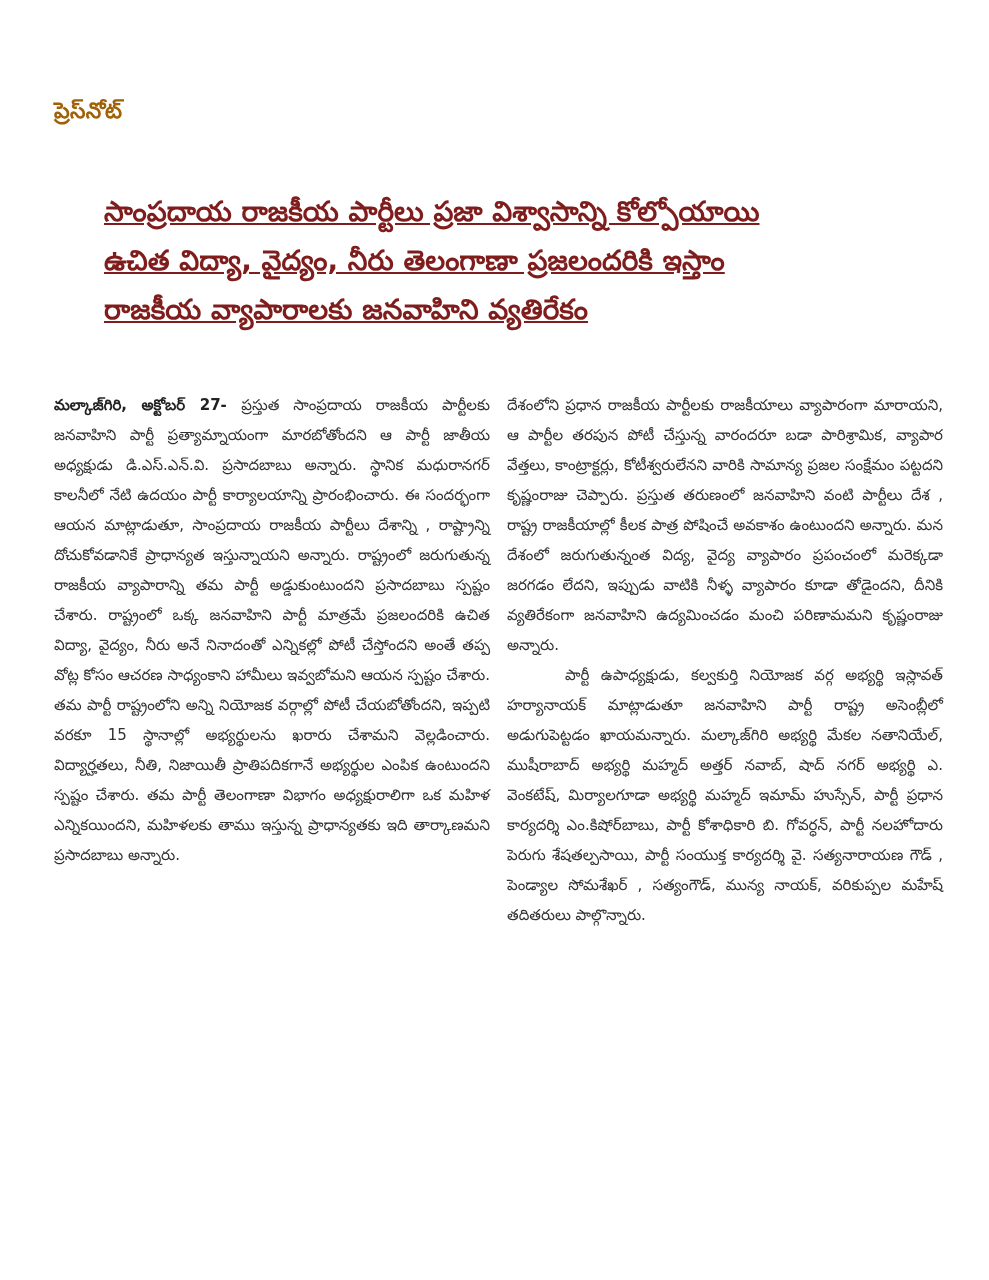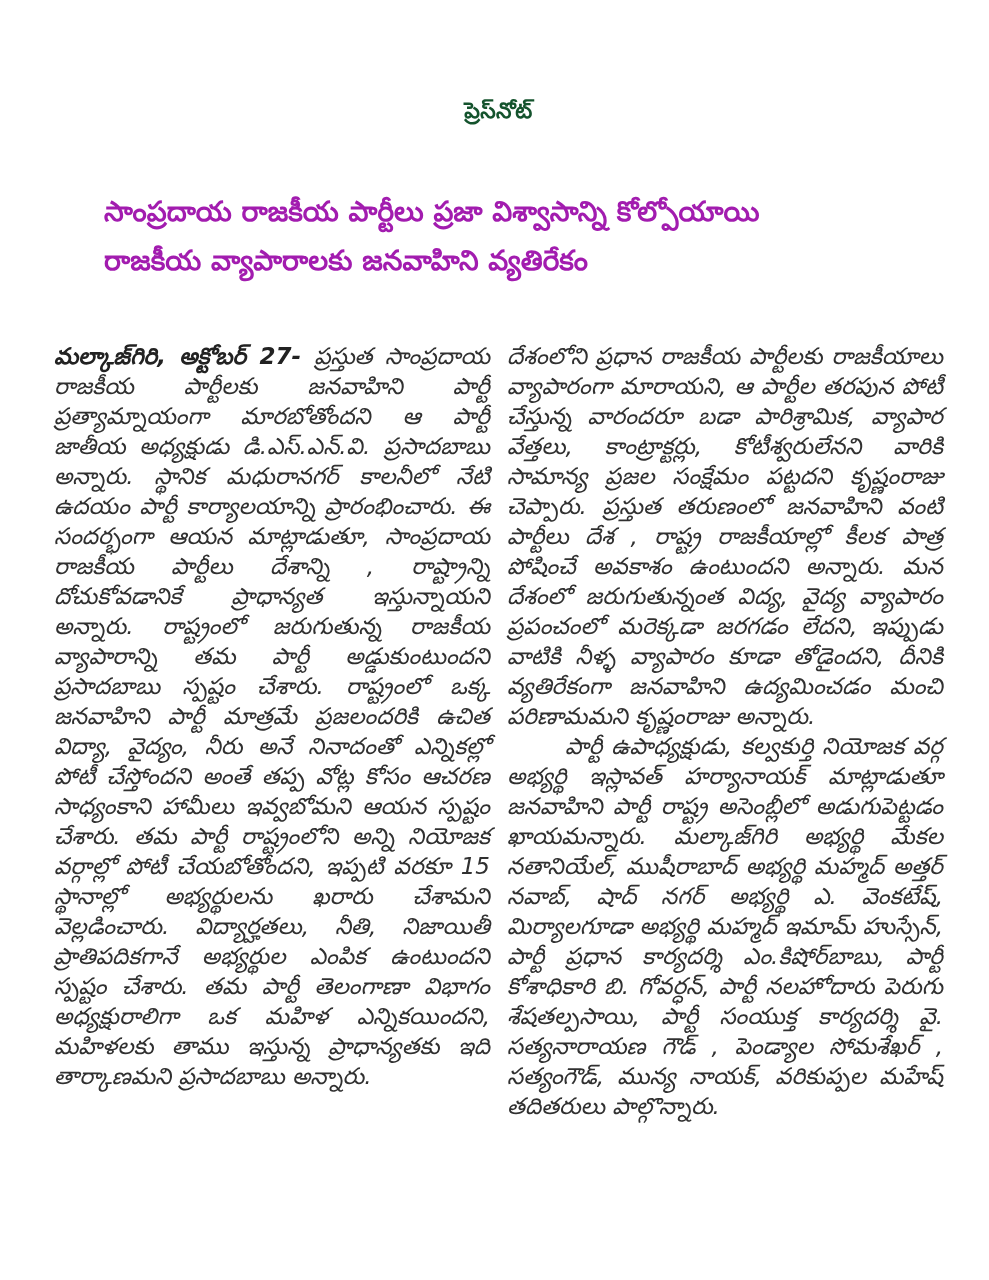--- a/index.html
+++ b/index.html
@@ -12,60 +12,61 @@
     overflow: hidden;
   }
   .page {
     box-sizing: border-box;
     width: 989px;
     height: 1280px;
     padding: 98px 46px 0 54px;
     background: #ffffff;
   }
   .kicker {
-    text-align: center;
+    text-align: left;
     font-size: 22px;
     font-weight: 600;
-    color: #14532d;
+    color: #a16207;
     letter-spacing: 0.3px;
   }
   .headline {
     margin: 58px 0 0 50px;
     font-size: 28px;
     font-weight: 700;
     line-height: 49px;
-    color: #a21caf;
+    color: #7f1d1d;
+    text-decoration: underline;
   }
   .headline .hl-line { white-space: nowrap; }
   .columns {
     display: flex;
     gap: 17px;
     margin-top: 56px;
   }
   .col {
     flex: 1 1 0;
-    font-size: 23px;
+    font-size: 15px;
     line-height: 30px;
     text-align: justify;
     color: #303030;
-    font-style: italic;
   }
   .col p { margin: 0; }
   .dateline { font-weight: 700; color: #222222; }
   .indented { text-indent: 58px; }
 </style>
 </head>
 <body>
 
 <div class="page">
 
   <div class="kicker">ప్రెస్‌నోట్</div>
 
   <div class="headline">
     <div class="hl-line">సాంప్రదాయ రాజకీయ పార్టీలు ప్రజా విశ్వాసాన్ని కోల్పోయాయి</div>
+    <div class="hl-line">ఉచిత విద్యా, వైద్యం, నీరు తెలంగాణా ప్రజలందరికి ఇస్తాం</div>
     <div class="hl-line">రాజకీయ వ్యాపారాలకు జనవాహిని వ్యతిరేకం</div>
   </div>
 
   <div class="columns">
 
     <div class="col">
       <p><span class="dateline">మల్కాజ్‌గిరి, అక్టోబర్ 27- </span><span>ప్రస్తుత సాంప్రదాయ రాజకీయ పార్టీలకు జనవాహిని పార్టీ ప్రత్యామ్నాయంగా మారబోతోందని ఆ పార్టీ జాతీయ అధ్యక్షుడు డి.ఎస్.ఎన్.వి. ప్రసాదబాబు అన్నారు. స్థానిక మధురానగర్ కాలనీలో నేటి ఉదయం పార్టీ కార్యాలయాన్ని ప్రారంభించారు. ఈ సందర్భంగా ఆయన మాట్లాడుతూ, సాంప్రదాయ రాజకీయ పార్టీలు దేశాన్ని , రాష్ట్రాన్ని దోచుకోవడానికే ప్రాధాన్యత ఇస్తున్నాయని అన్నారు. రాష్ట్రంలో జరుగుతున్న రాజకీయ వ్యాపారాన్ని తమ పార్టీ అడ్డుకుంటుందని ప్రసాదబాబు స్పష్టం చేశారు. రాష్ట్రంలో ఒక్క జనవాహిని పార్టీ మాత్రమే ప్రజలందరికి ఉచిత విద్యా, వైద్యం, నీరు అనే నినాదంతో ఎన్నికల్లో పోటీ చేస్తోందని అంతే తప్ప వోట్ల కోసం ఆచరణ సాధ్యంకాని హామీలు ఇవ్వబోమని ఆయన స్పష్టం చేశారు. తమ పార్టీ రాష్ట్రంలోని అన్ని నియోజక వర్గాల్లో పోటీ చేయబోతోందని, ఇప్పటి వరకూ 15 స్థానాల్లో అభ్యర్థులను ఖరారు చేశామని వెల్లడించారు. విద్యార్హతలు, నీతి, నిజాయితీ ప్రాతిపదికగానే అభ్యర్థుల ఎంపిక ఉంటుందని స్పష్టం చేశారు. తమ పార్టీ తెలంగాణా విభాగం అధ్యక్షురాలిగా ఒక మహిళ ఎన్నికయిందని, మహిళలకు తాము ఇస్తున్న ప్రాధాన్యతకు ఇది తార్కాణమని ప్రసాదబాబు అన్నారు.</span></p>
     </div>
 
     <div class="col">

